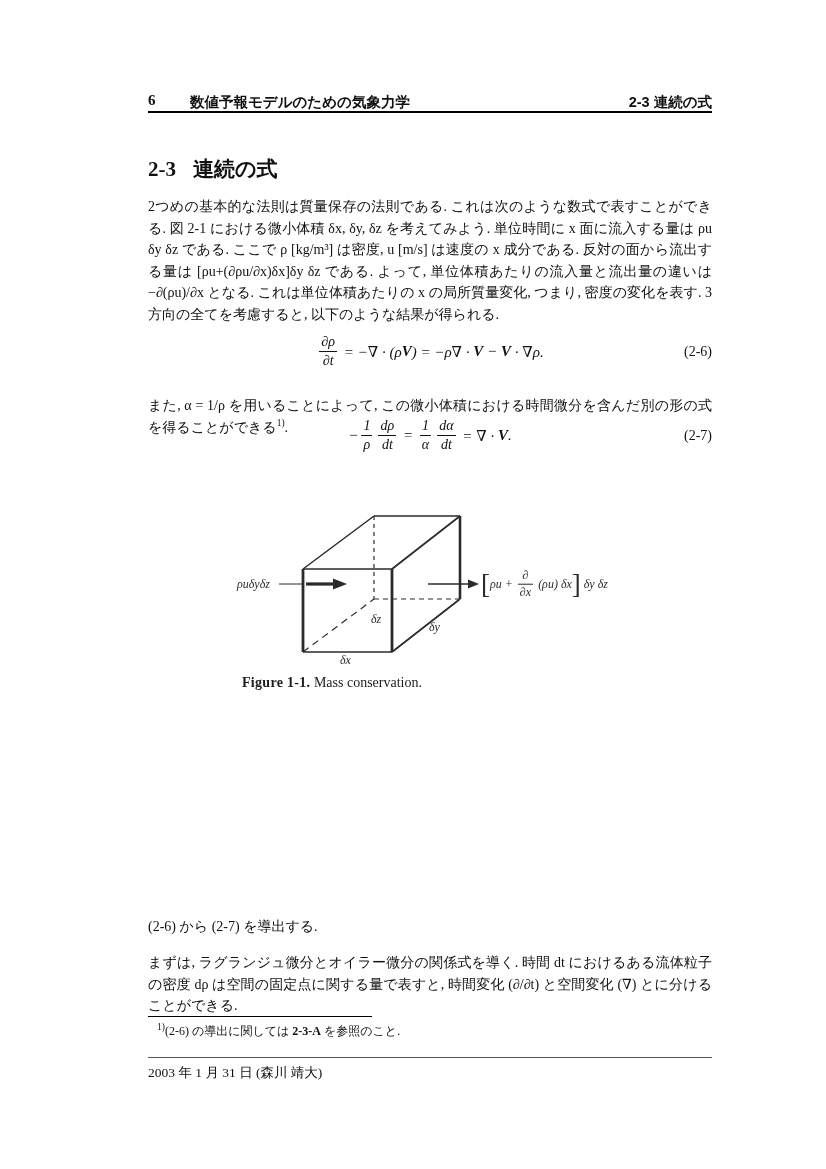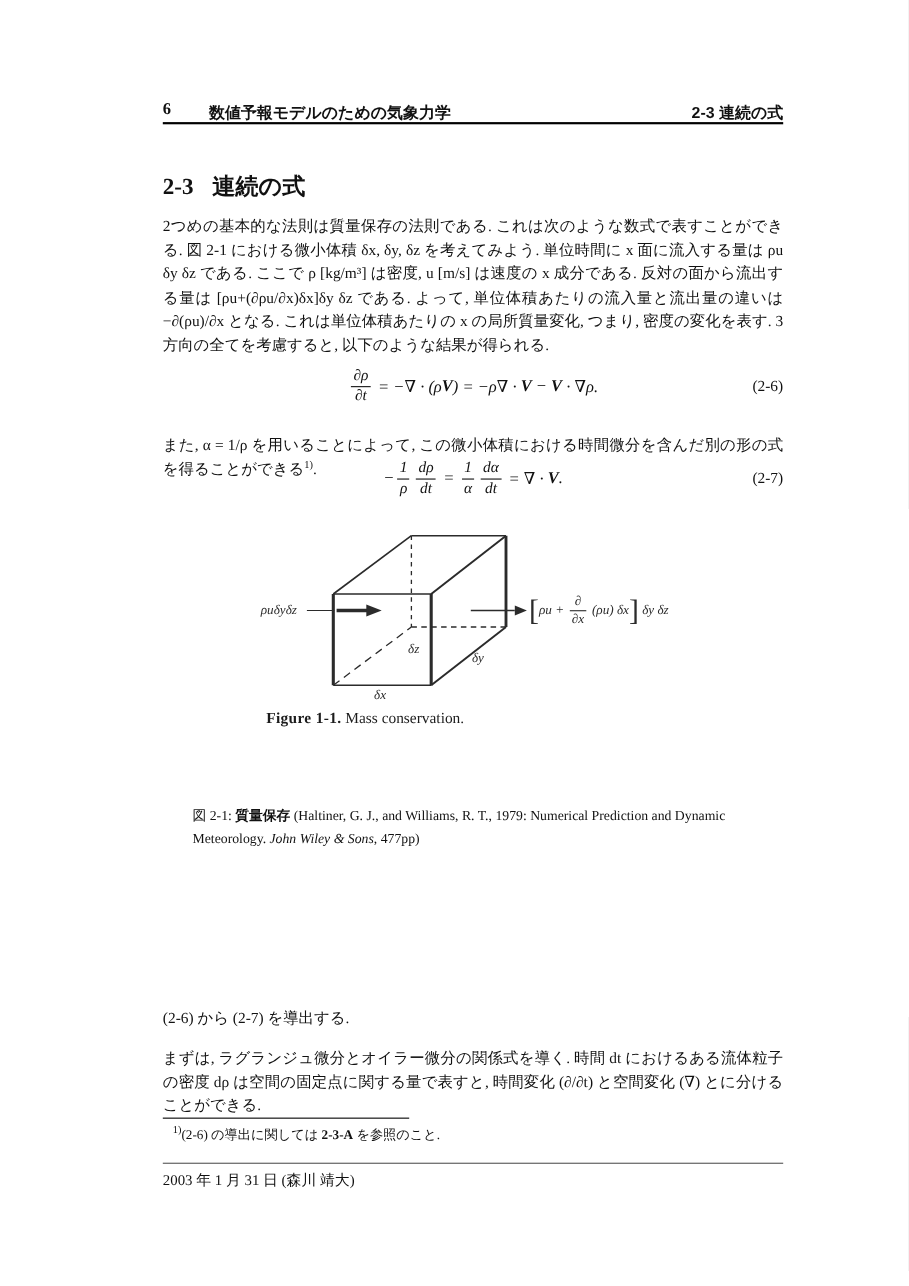--- a/index.html
+++ b/index.html
@@ -33,21 +33,21 @@
   #eq27{top:418px;}
   .eq-inner{display:inline-block;white-space:nowrap;}
   .eq-label{position:absolute;right:0;top:50%;transform:translateY(-50%);font-size:14px;font-style:normal;}
   .frac{display:inline-block;vertical-align:middle;text-align:center;margin:0 3px;line-height:1.15;font-size:14px;}
   .frac .fn{display:block;padding:0 2px 1px;border-bottom:1px solid #111;}
   .frac .fd{display:block;padding:1px 2px 0;}
   .mit{font-style:italic;}
   .mbv{font-style:italic;font-weight:bold;}
   .eq .mit,.eq .mbv{vertical-align:middle;}
   
-  #figure{position:absolute;left:185px;top:471px;width:500px;height:208px;color:#2b2b2b;}
+  #figure{position:absolute;left:185px;top:500px;width:500px;height:208px;color:#2b2b2b;}
   #figure svg{position:absolute;left:0;top:0;}
   .fig-lbl{position:absolute;font-size:12px;font-style:italic;white-space:nowrap;color:#2b2b2b;}
   #flux-in{left:52px;top:84px;transform:translateY(-50%);}
   #flux-out{left:296px;top:84px;transform:translateY(-50%);white-space:nowrap;font-style:normal;}
   #flux-out .bracket{font-size:27px;font-weight:400;vertical-align:middle;font-style:normal;line-height:1;}
   #flux-out .mit{font-size:12px;vertical-align:middle;}
   #flux-out .frac{font-size:11px;margin:0 2px;}
   #flux-out .frac .fn{border-bottom:1px solid #2b2b2b;}
   #edge-dz{left:186px;top:112px;}
   #edge-dy{left:244px;top:120px;}
@@ -119,21 +119,20 @@
       </g>
     </svg>
     <span class="fig-lbl" id="flux-in">ρuδyδz</span>
     <span class="fig-lbl" id="flux-out"><span class="bracket">[</span><span class="mit">ρu + </span><span class="frac"><span class="fn mit">∂</span><span class="fd mit">∂x</span></span><span class="mit"> (ρu) δx</span><span class="bracket">]</span><span class="mit"> δy δz</span></span>
     <span class="fig-lbl" id="edge-dz">δz</span>
     <span class="fig-lbl" id="edge-dy">δy</span>
     <span class="fig-lbl" id="edge-dx">δx</span>
     <span id="scan-caption"><span class="b">Figure 1-1.</span><span> Mass conservation.</span></span>
   </div>
 
-  <p id="caption"><span>図 2-1: </span><span class="cap-bold">質量保存</span><span> (Haltiner, G. J., and Williams, R. T., 1979: Numerical Prediction and Dynamic Meteorology. </span><span class="cap-it">John Wiley &amp; Sons</span><span>, 477pp)</span></p>
 
 
   <p class="body-text" id="p3">(2-6) から (2-7) を導出する.</p>
   <p class="body-text" id="p4">まずは, ラグランジュ微分とオイラー微分の関係式を導く. 時間 dt におけるある流体粒子の密度 dρ は空間の固定点に関する量で表すと, 時間変化 (∂/∂t) と空間変化 (∇) とに分けることができる.</p>
 
   <div id="fn-rule"></div>
   <p id="footnote"><sup class="fnmark">1)</sup><span>(2-6) の導出に関しては </span><span class="ref">2-3-A</span><span> を参照のこと.</span></p>
 
   <div id="ft-rule"></div>
   <p id="footer">2003 年 1 月 31 日 (森川 靖大)</p>

